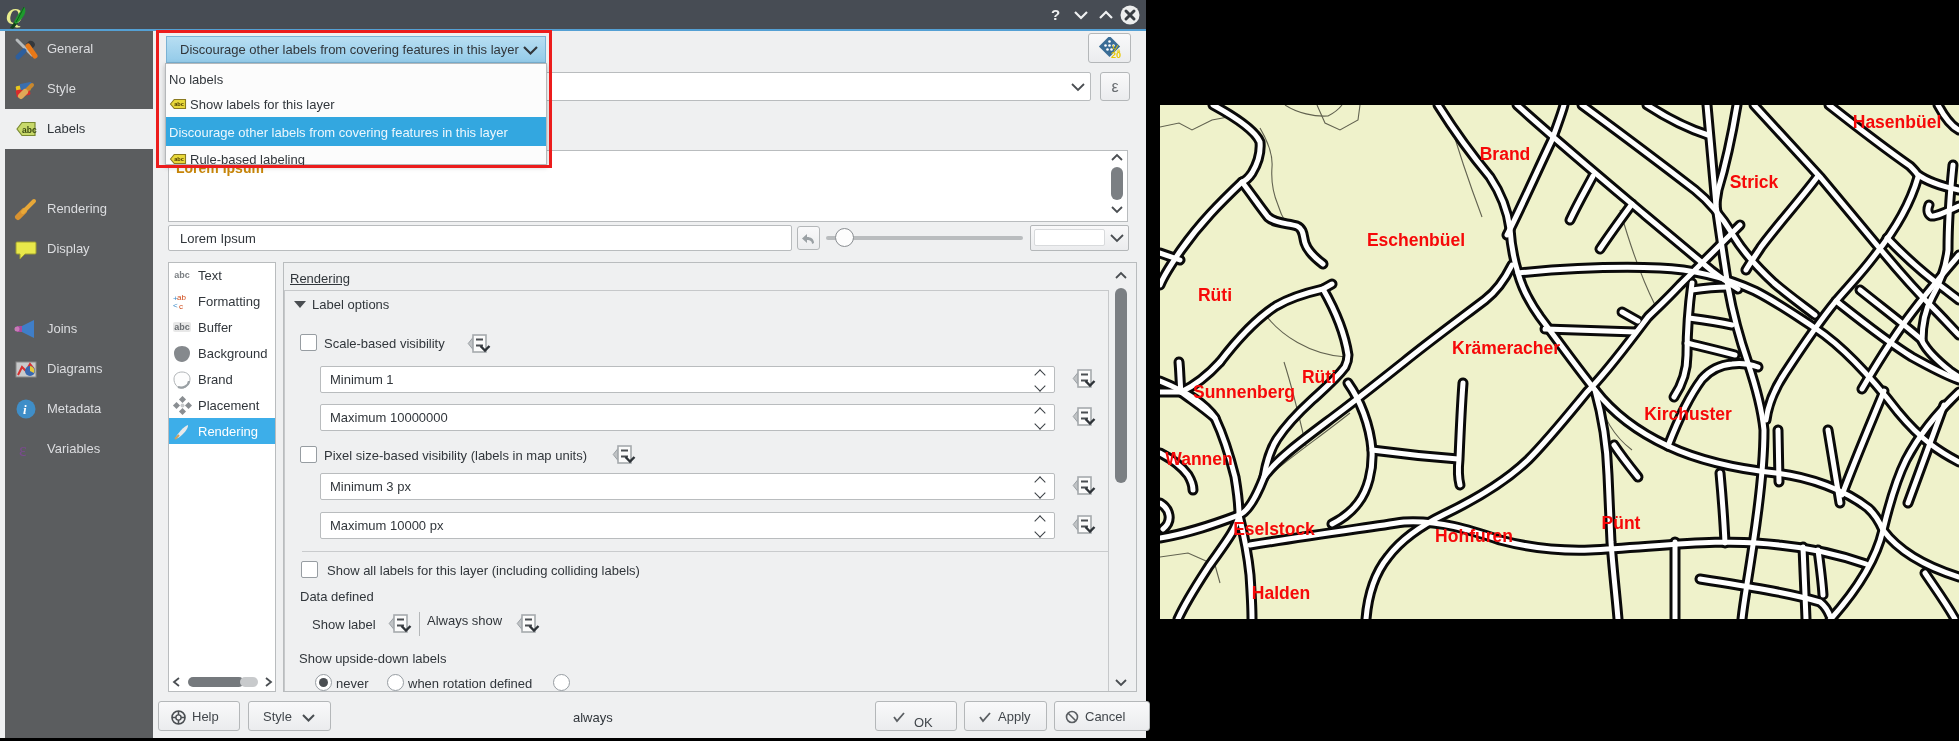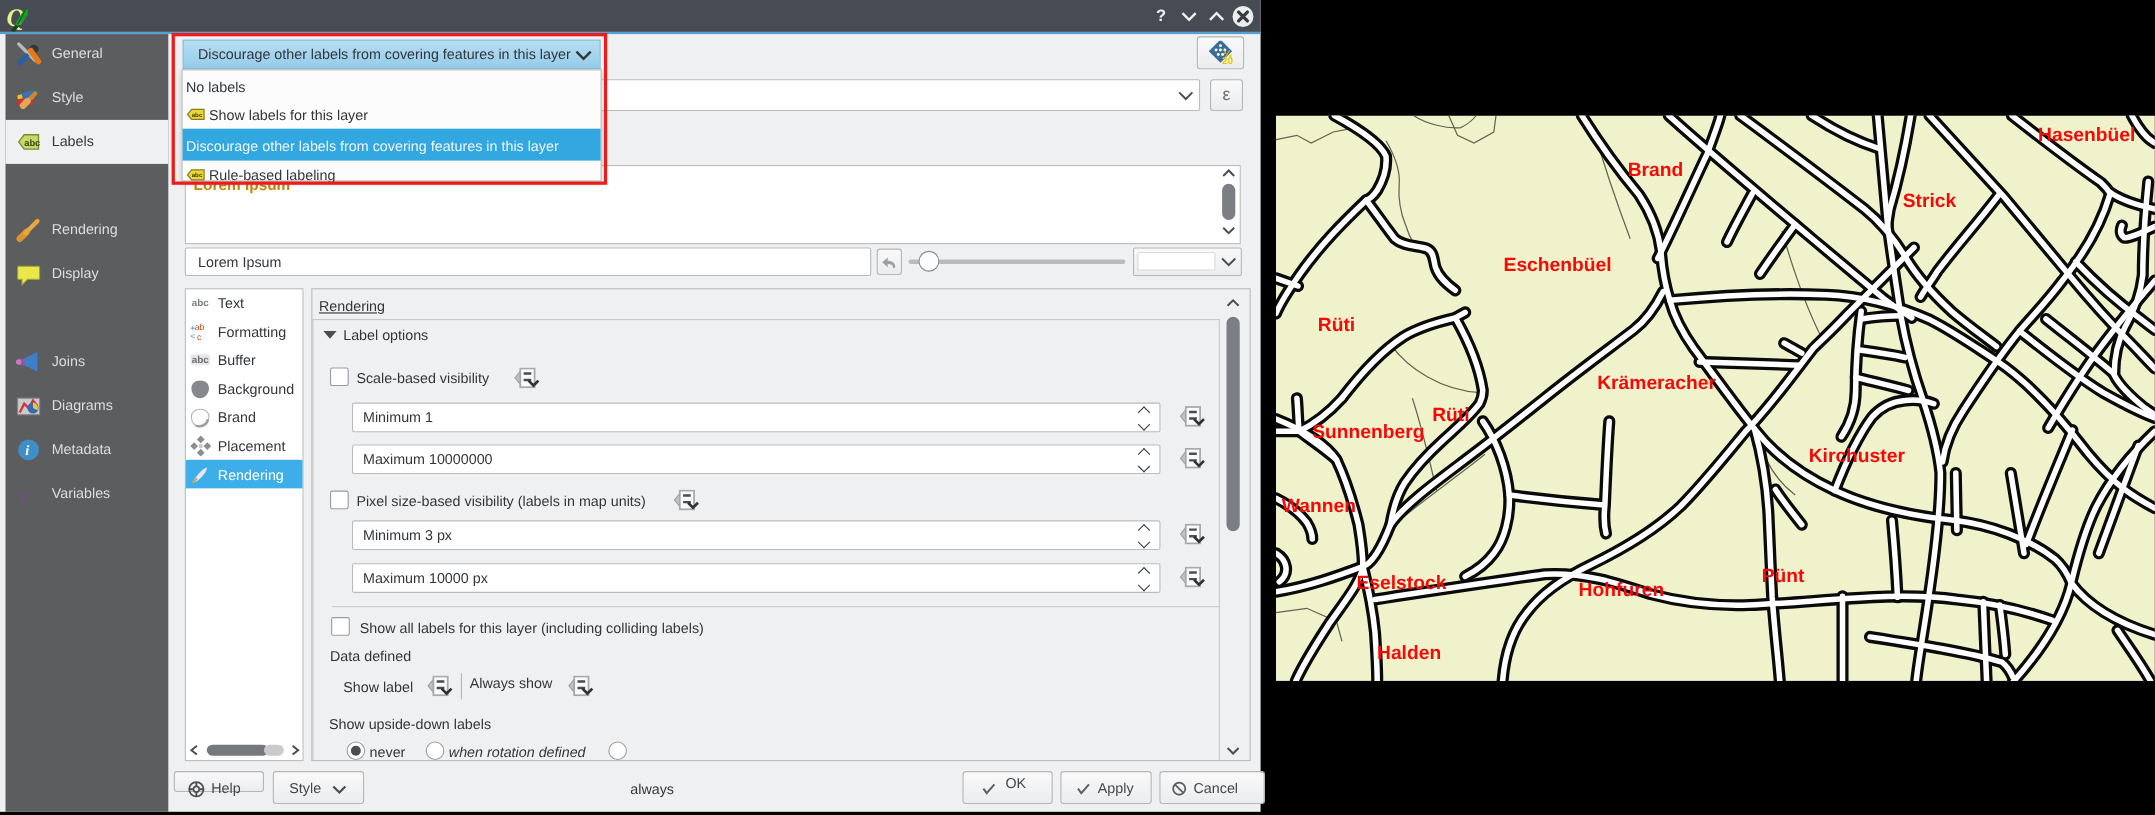--- a/index.html
+++ b/index.html
@@ -279,51 +279,51 @@
     <div class="lbl" style="left:427px;top:585px;margin-top:28px;">Always show</div>
     <svg class="abs" style="left:515px;top:614px" width="26" height="20">
         <use href="#dd"></use>
       </svg>
     <div class="lbl" style="left:299px;top:651px;">Show upside-down labels</div>
     <div class="abs radio" style="left:315px;top:674px;">
         <span class="dot"></span>
       </div>
     <div class="lbl" style="left:336px;top:676px;">never</div>
     <div class="abs radio" style="left:387px;top:674px;"></div>
-    <div class="lbl" style="left:408px;top:676px;font-style:italic;">when rotation defined</div>
+    <div class="lbl" style="left:408px;top:676px;">when rotation defined</div>
     <div class="abs radio" style="left:553px;top:674px;"></div>
     <div class="lbl" style="left:573px;top:676px;margin-top:34px;">always</div>
 
     <svg class="abs" style="left:1114px;top:271px" width="14" height="9">
         <path d="M2,7 L7,2 L12,7" stroke="#4a4e52" stroke-width="1.8" fill="none"></path>
       </svg>
     <div class="abs" style="left:1115px;top:288px;width:12px;height:195px;background:#7b7f83;border-radius:6px;"></div>
     <svg class="abs" style="left:1114px;top:678px" width="14" height="9">
         <path d="M2,2 L7,7 L12,2" stroke="#4a4e52" stroke-width="1.8" fill="none"></path>
       </svg>
 
-    <div class="btn" style="left:158px;top:701px;width:82px;height:19px;">
+    <div class="btn" style="left:158px;top:701px;width:82px;height:30px;">
         <svg style="position:absolute;left:11px;top:7px" width="17" height="17" viewBox="0 0 17 17">
           <circle cx="8.5" cy="8.5" r="6.5" fill="none" stroke="#4a4e52" stroke-width="1.6"></circle>
           <circle cx="8.5" cy="8.5" r="2.6" fill="none" stroke="#4a4e52" stroke-width="1.4"></circle>
           <path d="M8.5,2 L8.5,6 M8.5,11 L8.5,15 M2,8.5 L6,8.5 M11,8.5 L15,8.5" stroke="#4a4e52" stroke-width="1.6"></path>
         </svg>
         <span style="position:absolute;left:33px;top:7px;">Help</span>
       </div>
     <div class="btn" style="left:248px;top:701px;width:83px;height:30px;">
         <span style="position:absolute;left:14px;top:7px;">Style</span>
         <svg style="position:absolute;left:52px;top:11px" width="15" height="10">
           <path d="M2,2 L7.5,7.5 L13,2" stroke="#4a4e52" stroke-width="2" fill="none"></path>
         </svg>
       </div>
     <div class="btn" style="left:875px;top:701px;width:82px;height:30px;">
         <svg style="position:absolute;left:16px;top:9px" width="14" height="12">
           <path d="M2,6 L5,10 L12,2" stroke="#5a5e62" stroke-width="1.8" fill="none"></path>
         </svg>
-        <span style="position:absolute;left:38px;top:2px;">OK</span>
+        <span style="position:absolute;left:38px;top:13px;">OK</span>
       </div>
     <div class="btn" style="left:964px;top:701px;width:83px;height:30px;">
         <svg style="position:absolute;left:13px;top:9px" width="14" height="12">
           <path d="M2,6 L5,10 L12,2" stroke="#5a5e62" stroke-width="1.8" fill="none"></path>
         </svg>
         <span style="position:absolute;left:33px;top:7px;">Apply</span>
       </div>
     <div class="btn" style="left:1054px;top:701px;width:96px;height:30px;">
         <svg style="position:absolute;left:10px;top:8px" width="15" height="15">
           <circle cx="7" cy="7" r="5.5" stroke="#5a5e62" stroke-width="1.6" fill="none"></circle>

